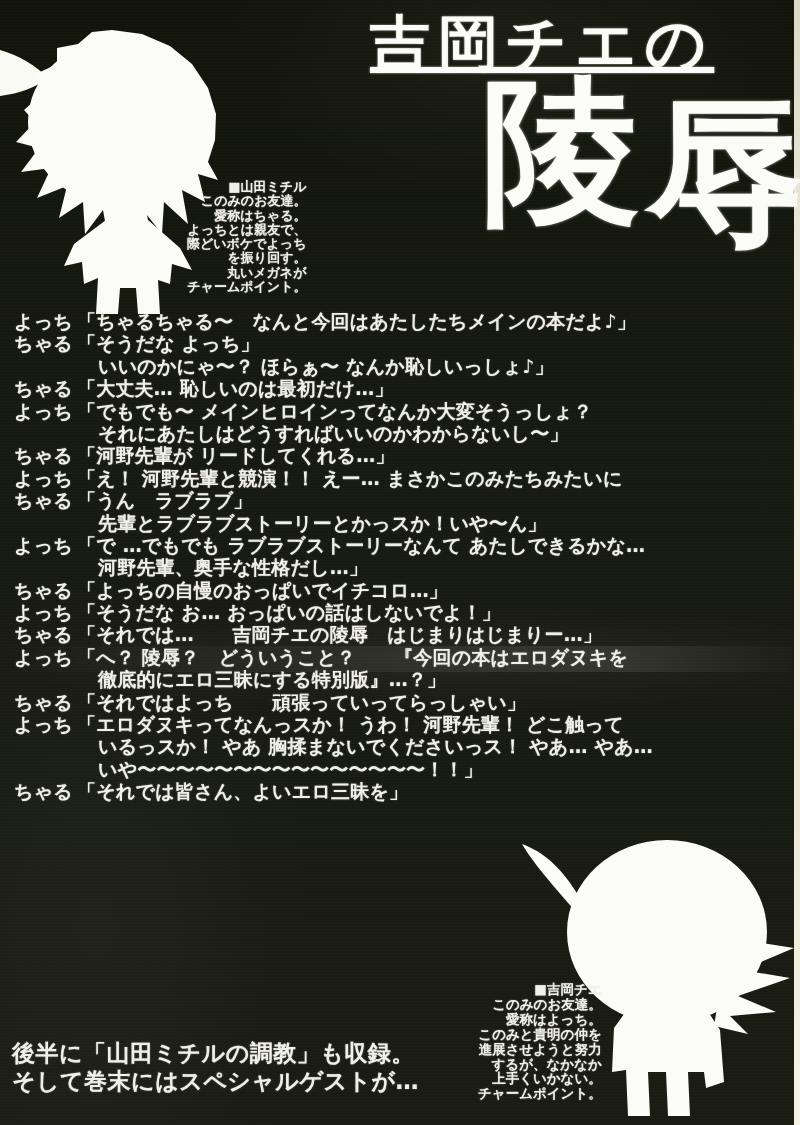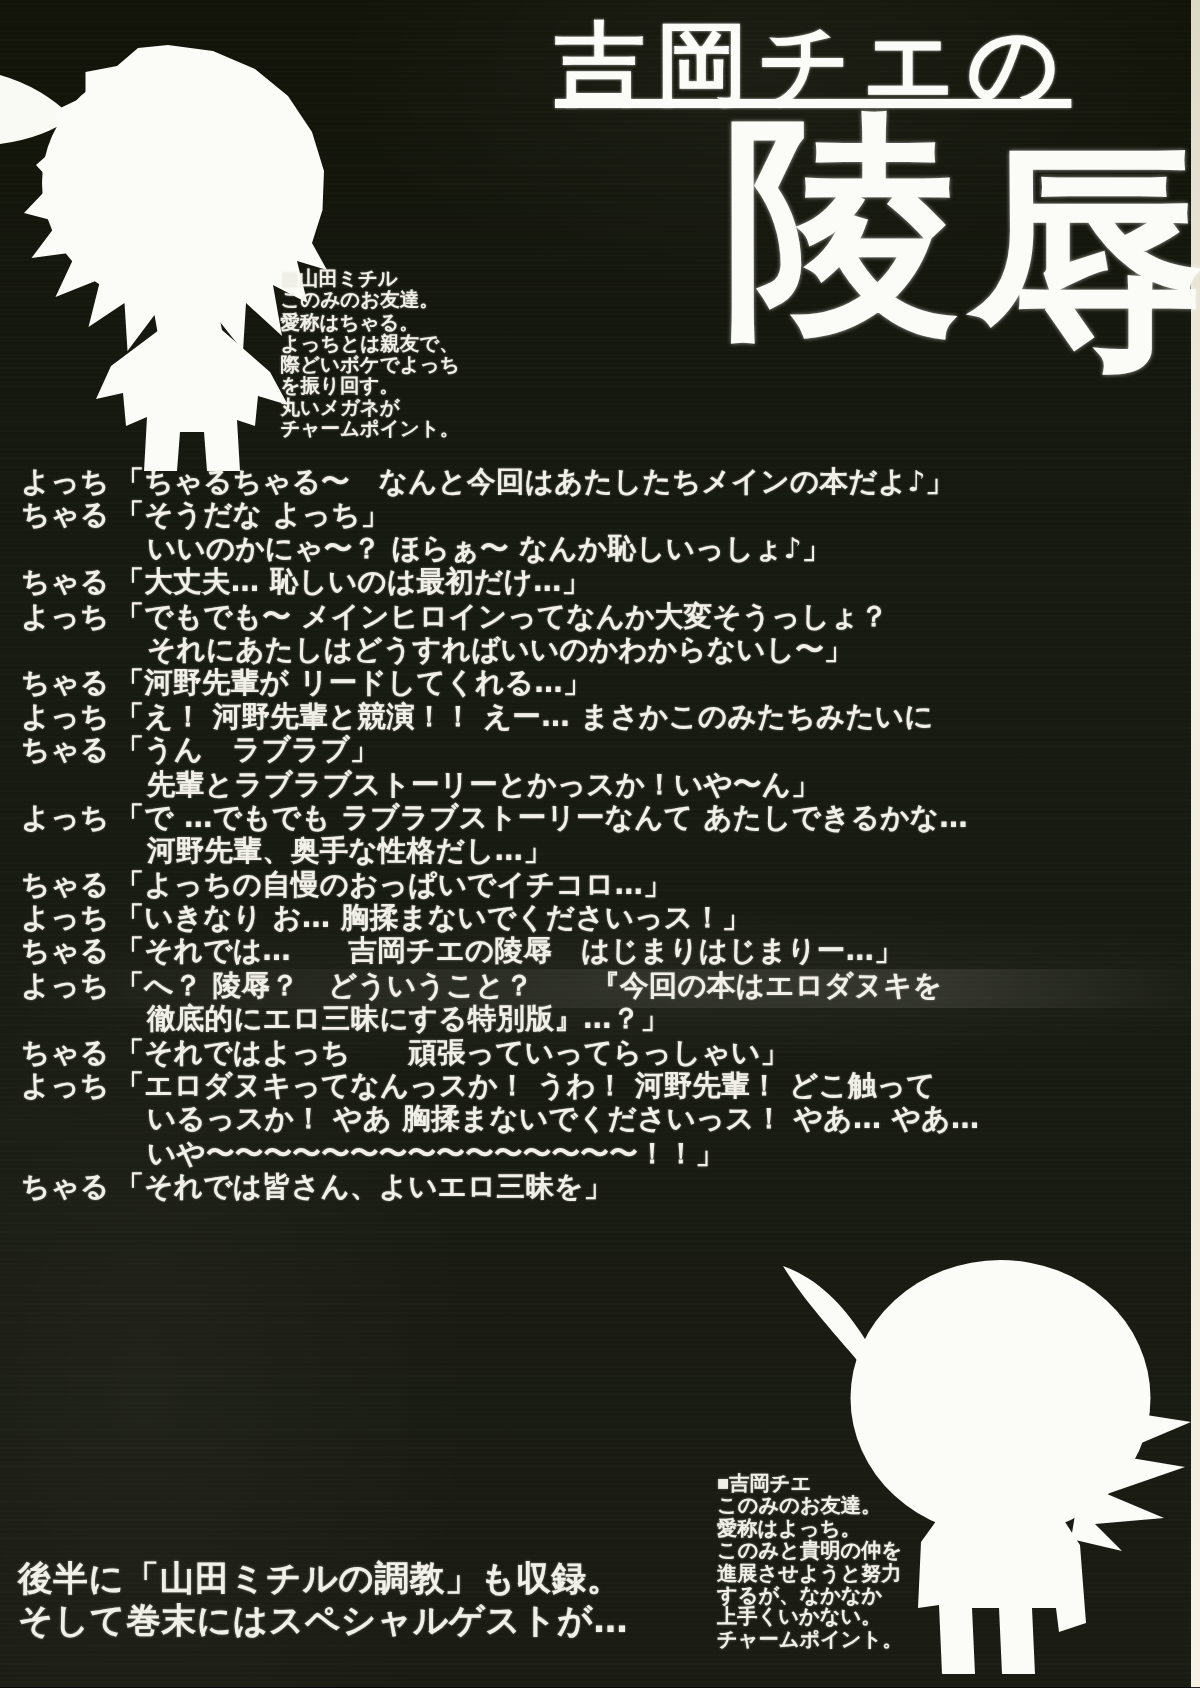--- a/index.html
+++ b/index.html
@@ -32,22 +32,22 @@
     font-size:60px;letter-spacing:8px;line-height:1.1;white-space:nowrap;
     color:#fbfbf7;text-shadow:0 0 2px rgba(255,255,255,0.7);text-decoration:underline;
   }
   .title-line2{
     margin-left:112px;margin-top:-4px;font-size:158px;line-height:1;letter-spacing:6px;white-space:nowrap;
     color:#fbfbf7;text-shadow:0 0 3px rgba(255,255,255,0.6);
   }
   .title-line2 .drop{display:inline-block;transform:translateY(22px);}
   .profile{position:absolute;z-index:3;text-shadow:0 0 1.5px rgba(235,235,225,0.55);}
   .profile-top{left:187px;top:180px;font-size:13px;line-height:14.3px;}
-  .profile-bottom{left:478px;top:982px;font-size:13.5px;line-height:14.9px;font-family:Liberation Serif, serif;}
-  .profile-line{white-space:nowrap;}
+  .profile-bottom{left:478px;top:982px;font-size:13.5px;line-height:14.9px;}
+  .profile-line{white-space:nowrap;text-align:right;}
   .dialogue{
     position:absolute;left:14px;top:310px;width:780px;z-index:4;
     font-size:19px;letter-spacing:0.2px;
     text-shadow:0 0 1.5px rgba(235,235,225,0.5);
   }
   .dlg-row{height:22.4px;line-height:22.4px;white-space:nowrap;}
   .dlg-row .speaker{display:inline-block;width:63px;}
   .dlg-row.cont{padding-left:84px;}
   .footer-block{
     position:absolute;left:12px;top:1040px;z-index:4;
@@ -103,21 +103,21 @@
       <div class="dlg-row"><span class="speaker">ちゃる</span><span class="dlg-text">「大丈夫… 恥しいのは最初だけ…」</span></div>
       <div class="dlg-row"><span class="speaker">よっち</span><span class="dlg-text">「でもでも〜 メインヒロインってなんか大変そうっしょ？</span></div>
       <div class="dlg-row cont"><span class="dlg-text">それにあたしはどうすればいいのかわからないし〜」</span></div>
       <div class="dlg-row"><span class="speaker">ちゃる</span><span class="dlg-text">「河野先輩が リードしてくれる…」</span></div>
       <div class="dlg-row"><span class="speaker">よっち</span><span class="dlg-text">「え！ 河野先輩と競演！！ えー… まさかこのみたちみたいに</span></div>
       <div class="dlg-row"><span class="speaker">ちゃる</span><span class="dlg-text">「うん　ラブラブ」</span></div>
       <div class="dlg-row cont"><span class="dlg-text">先輩とラブラブストーリーとかっスか！いや〜ん」</span></div>
       <div class="dlg-row"><span class="speaker">よっち</span><span class="dlg-text">「で …でもでも ラブラブストーリーなんて あたしできるかな…</span></div>
       <div class="dlg-row cont"><span class="dlg-text">河野先輩、奥手な性格だし…」</span></div>
       <div class="dlg-row"><span class="speaker">ちゃる</span><span class="dlg-text">「よっちの自慢のおっぱいでイチコロ…」</span></div>
-      <div class="dlg-row"><span class="speaker">よっち</span><span class="dlg-text">「いきなり お… 胸揉まないでくださいっス！」</span></div>
+      <div class="dlg-row"><span class="speaker">よっち</span><span class="dlg-text">「そうだな お… おっぱいの話はしないでよ！」</span></div>
       <div class="dlg-row"><span class="speaker">ちゃる</span><span class="dlg-text">「それでは…　　吉岡チエの陵辱　はじまりはじまりー…」</span></div>
       <div class="dlg-row"><span class="speaker">よっち</span><span class="dlg-text">「へ？ 陵辱？　どういうこと？　　『今回の本はエロダヌキを</span></div>
       <div class="dlg-row cont"><span class="dlg-text">徹底的にエロ三昧にする特別版』…？」</span></div>
       <div class="dlg-row"><span class="speaker">ちゃる</span><span class="dlg-text">「それではよっち　　頑張っていってらっしゃい」</span></div>
       <div class="dlg-row"><span class="speaker">よっち</span><span class="dlg-text">「エロダヌキってなんっスか！ うわ！ 河野先輩！ どこ触って</span></div>
       <div class="dlg-row cont"><span class="dlg-text">いるっスか！ やあ 胸揉まないでくださいっス！ やあ… やあ…</span></div>
       <div class="dlg-row cont"><span class="dlg-text">いや〜〜〜〜〜〜〜〜〜〜〜〜〜〜〜！！」</span></div>
       <div class="dlg-row"><span class="speaker">ちゃる</span><span class="dlg-text">「それでは皆さん、よいエロ三昧を」</span></div>
     </div>
 

